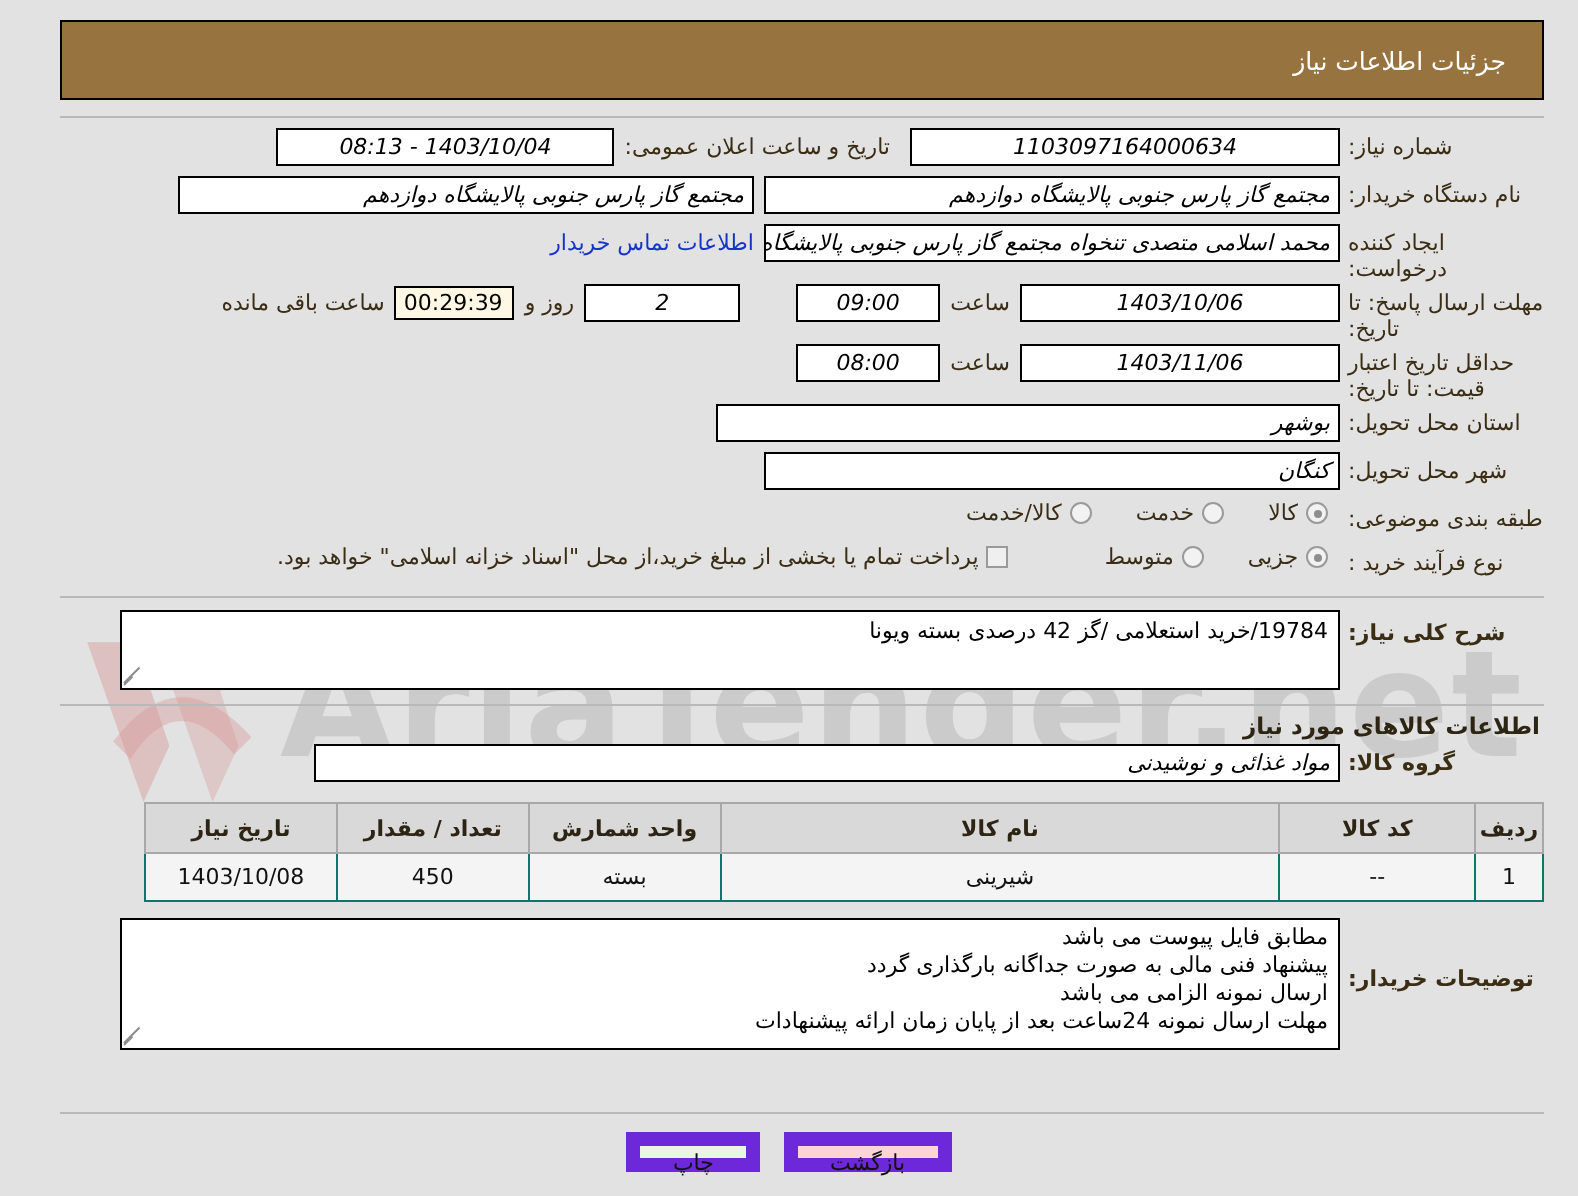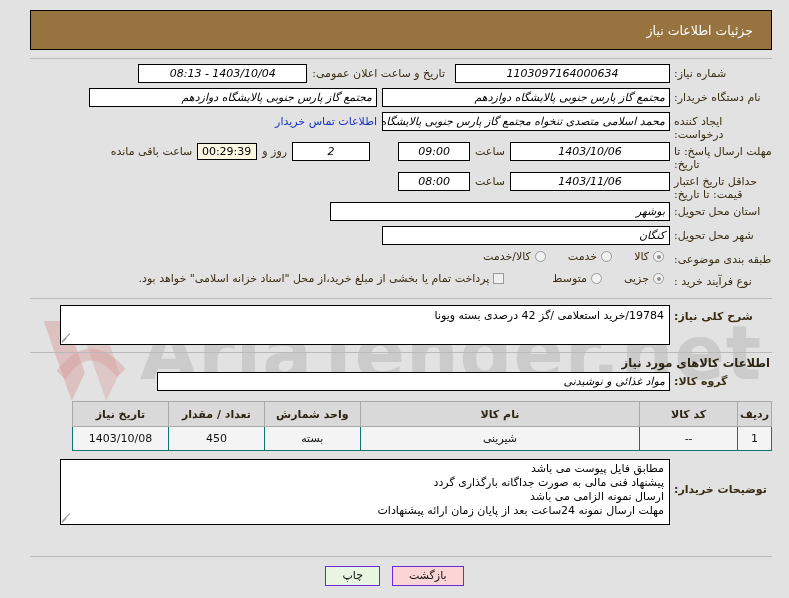--- a/index.html
+++ b/index.html
@@ -111,21 +111,21 @@
     white-space: nowrap;
     font-style: italic;
   }
   .ibox.rtl-text { text-align: right; }
   .ibox.w-need   { width: 215px; }
   .ibox.w-org    { width: 288px; }
   .ibox.w-creator{ width: 288px; }
   .ibox.w-date   { width: 160px; }
   .ibox.w-time   { width: 72px;  }
   .ibox.w-days   { width: 78px;  }
-  .ibox.w-prov   { width: 340px; padding-left: 23px; }
+  .ibox.w-prov   { width: 312px; padding-left: 23px; }
   .ibox.w-city   { width: 288px; }
   .ibox.w-anndate{ width: 169px; }
   .ibox.w-group  { width: 513px; }
 
   .countbox {
     background: #fdf7e3;
     border: 1px solid #000;
     height: 17px;
     line-height: 15px;
     font-size: 11px;
@@ -257,21 +257,21 @@
     position: absolute;
     left: 0; top: 566px;
     width: 789px;
     display: flex;
     flex-direction: row;
     justify-content: center;
     gap: 12px;
     z-index: 3;
   }
   .btn {
-    border: 1px solid #6d28d9;
+    border: 7px solid #6d28d9;
     font-size: 11px;
     height: 20px;
     line-height: 18px;
     padding: 0 16px;
     text-align: center;
     color: #111;
     cursor: pointer;
     font-family: "DejaVu Sans", sans-serif;
   }
   .btn.back  { background: #fbd5d5; }

